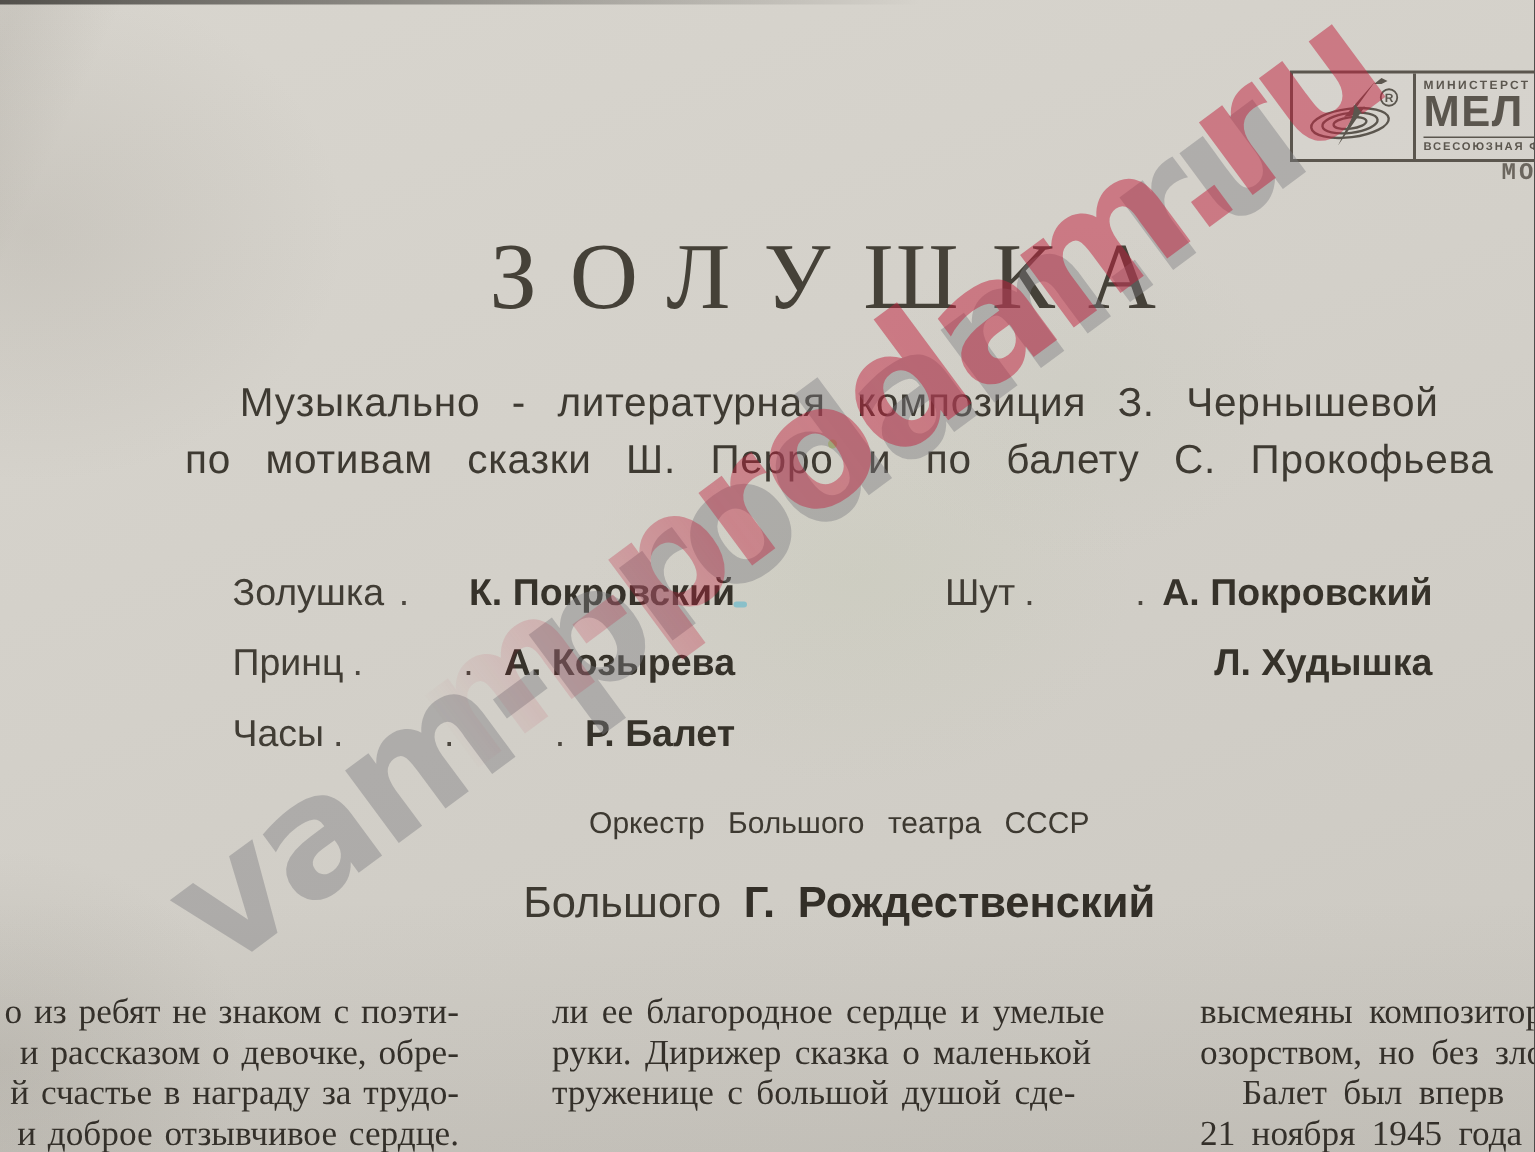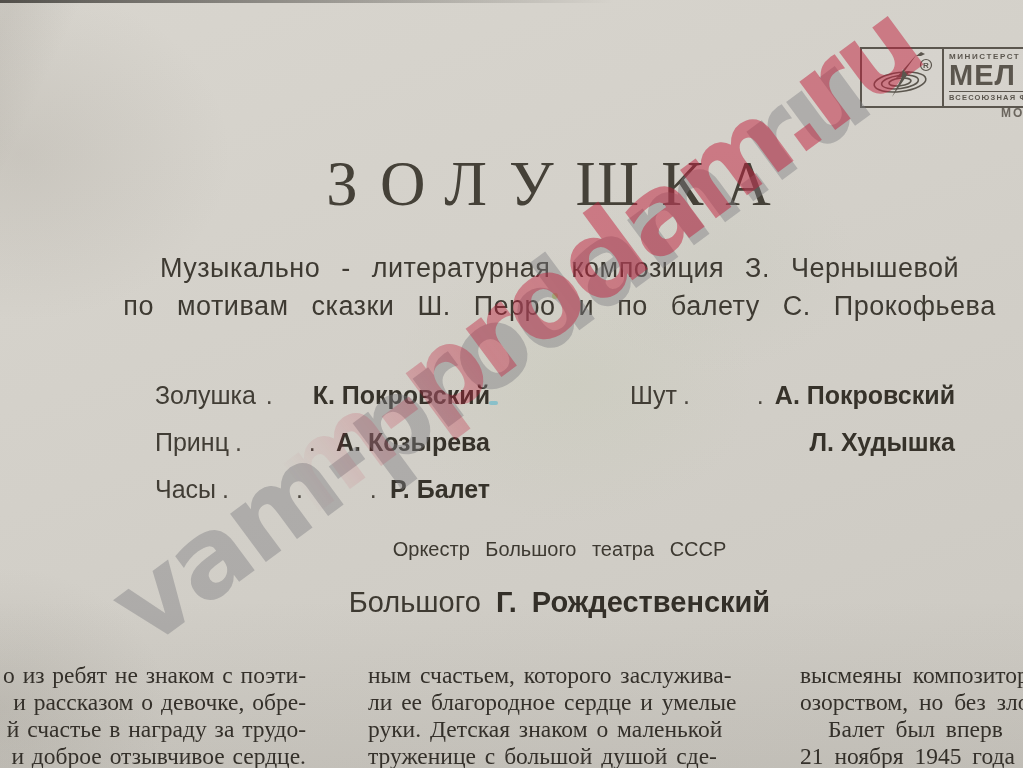--- a/index.html
+++ b/index.html
@@ -22,21 +22,21 @@
     background:linear-gradient(90deg, rgba(42,40,36,.75), rgba(42,40,36,0));}
   
   .logo-box{top:47px; left:860px; width:220px; height:57px;
     border:2px solid #5b564e; display:flex; color:#5b564e; background:rgba(255,255,255,.06);}
   .logo-left{width:80px; border-right:2px solid #5b564e; position:relative; flex:none;}
   .logo-right{flex:1; padding:3px 0 2px 5px; overflow:hidden; position:relative;}
   .ministry{font-size:8px; font-weight:bold; letter-spacing:1.6px; white-space:nowrap;}
   .brand{font-size:29px; font-weight:bold; letter-spacing:1px; line-height:1; margin-top:0px; white-space:nowrap;}
   .firm{font-size:7.5px; font-weight:bold; letter-spacing:1.2px; white-space:nowrap;
     border-top:1.5px solid #5b564e; padding-top:1px; margin-top:1px; width:140px;}
-  .city{top:106px; left:1001px; font-size:12px; font-weight:bold; letter-spacing:2px; color:#6b665e;}
+  .city{top:106px; left:1001px; font-size:16px; font-weight:bold; letter-spacing:2px; color:#6b665e;font-family:Liberation Mono, monospace;}
   
   .title{top:148px; font-family:"Liberation Serif", serif; font-weight:normal;
     font-size:63px; letter-spacing:22px; color:#454138;}
   .sub1{top:253px; font-size:27px; letter-spacing:.5px; word-spacing:13px; color:#3e3a32;}
   .sub2{top:291px; font-size:27px; letter-spacing:.5px; word-spacing:15px; color:#3e3a32;}
   
   .cast{top:381px; font-size:25px; color:#413d35;}
   .cast-col{position:absolute; top:0;}
   .cast-col.left{left:155px; width:335px;}
   .cast-col.right{left:630px; width:325px;}
@@ -137,23 +137,22 @@
     <b>Г. Рождественский</b>
   </div>
 
   <div class="abs bcol col1">
     <div>о из ребят не знаком с поэти-</div>
     <div>и рассказом о девочке, обре-</div>
     <div>й счастье в награду за трудо-</div>
     <div>и доброе отзывчивое сердце.</div>
   </div>
   <div class="abs bcol col2">
-    <div>ным счастьем, которого заслужива-</div>
     <div>ли ее благородное сердце и умелые</div>
-    <div>руки. Детская знаком о маленькой</div>
+    <div>руки. Дирижер сказка о маленькой</div>
     <div>труженице с большой душой сде-</div>
   </div>
   <div class="abs bcol col3">
     <div>высмеяны композитор</div>
     <div>озорством, но без зло</div>
     <div class="indent">Балет был вперв</div>
     <div>21 ноября 1945 года в</div>
   </div>
 
   <div class="abs speck-cyan"></div>

